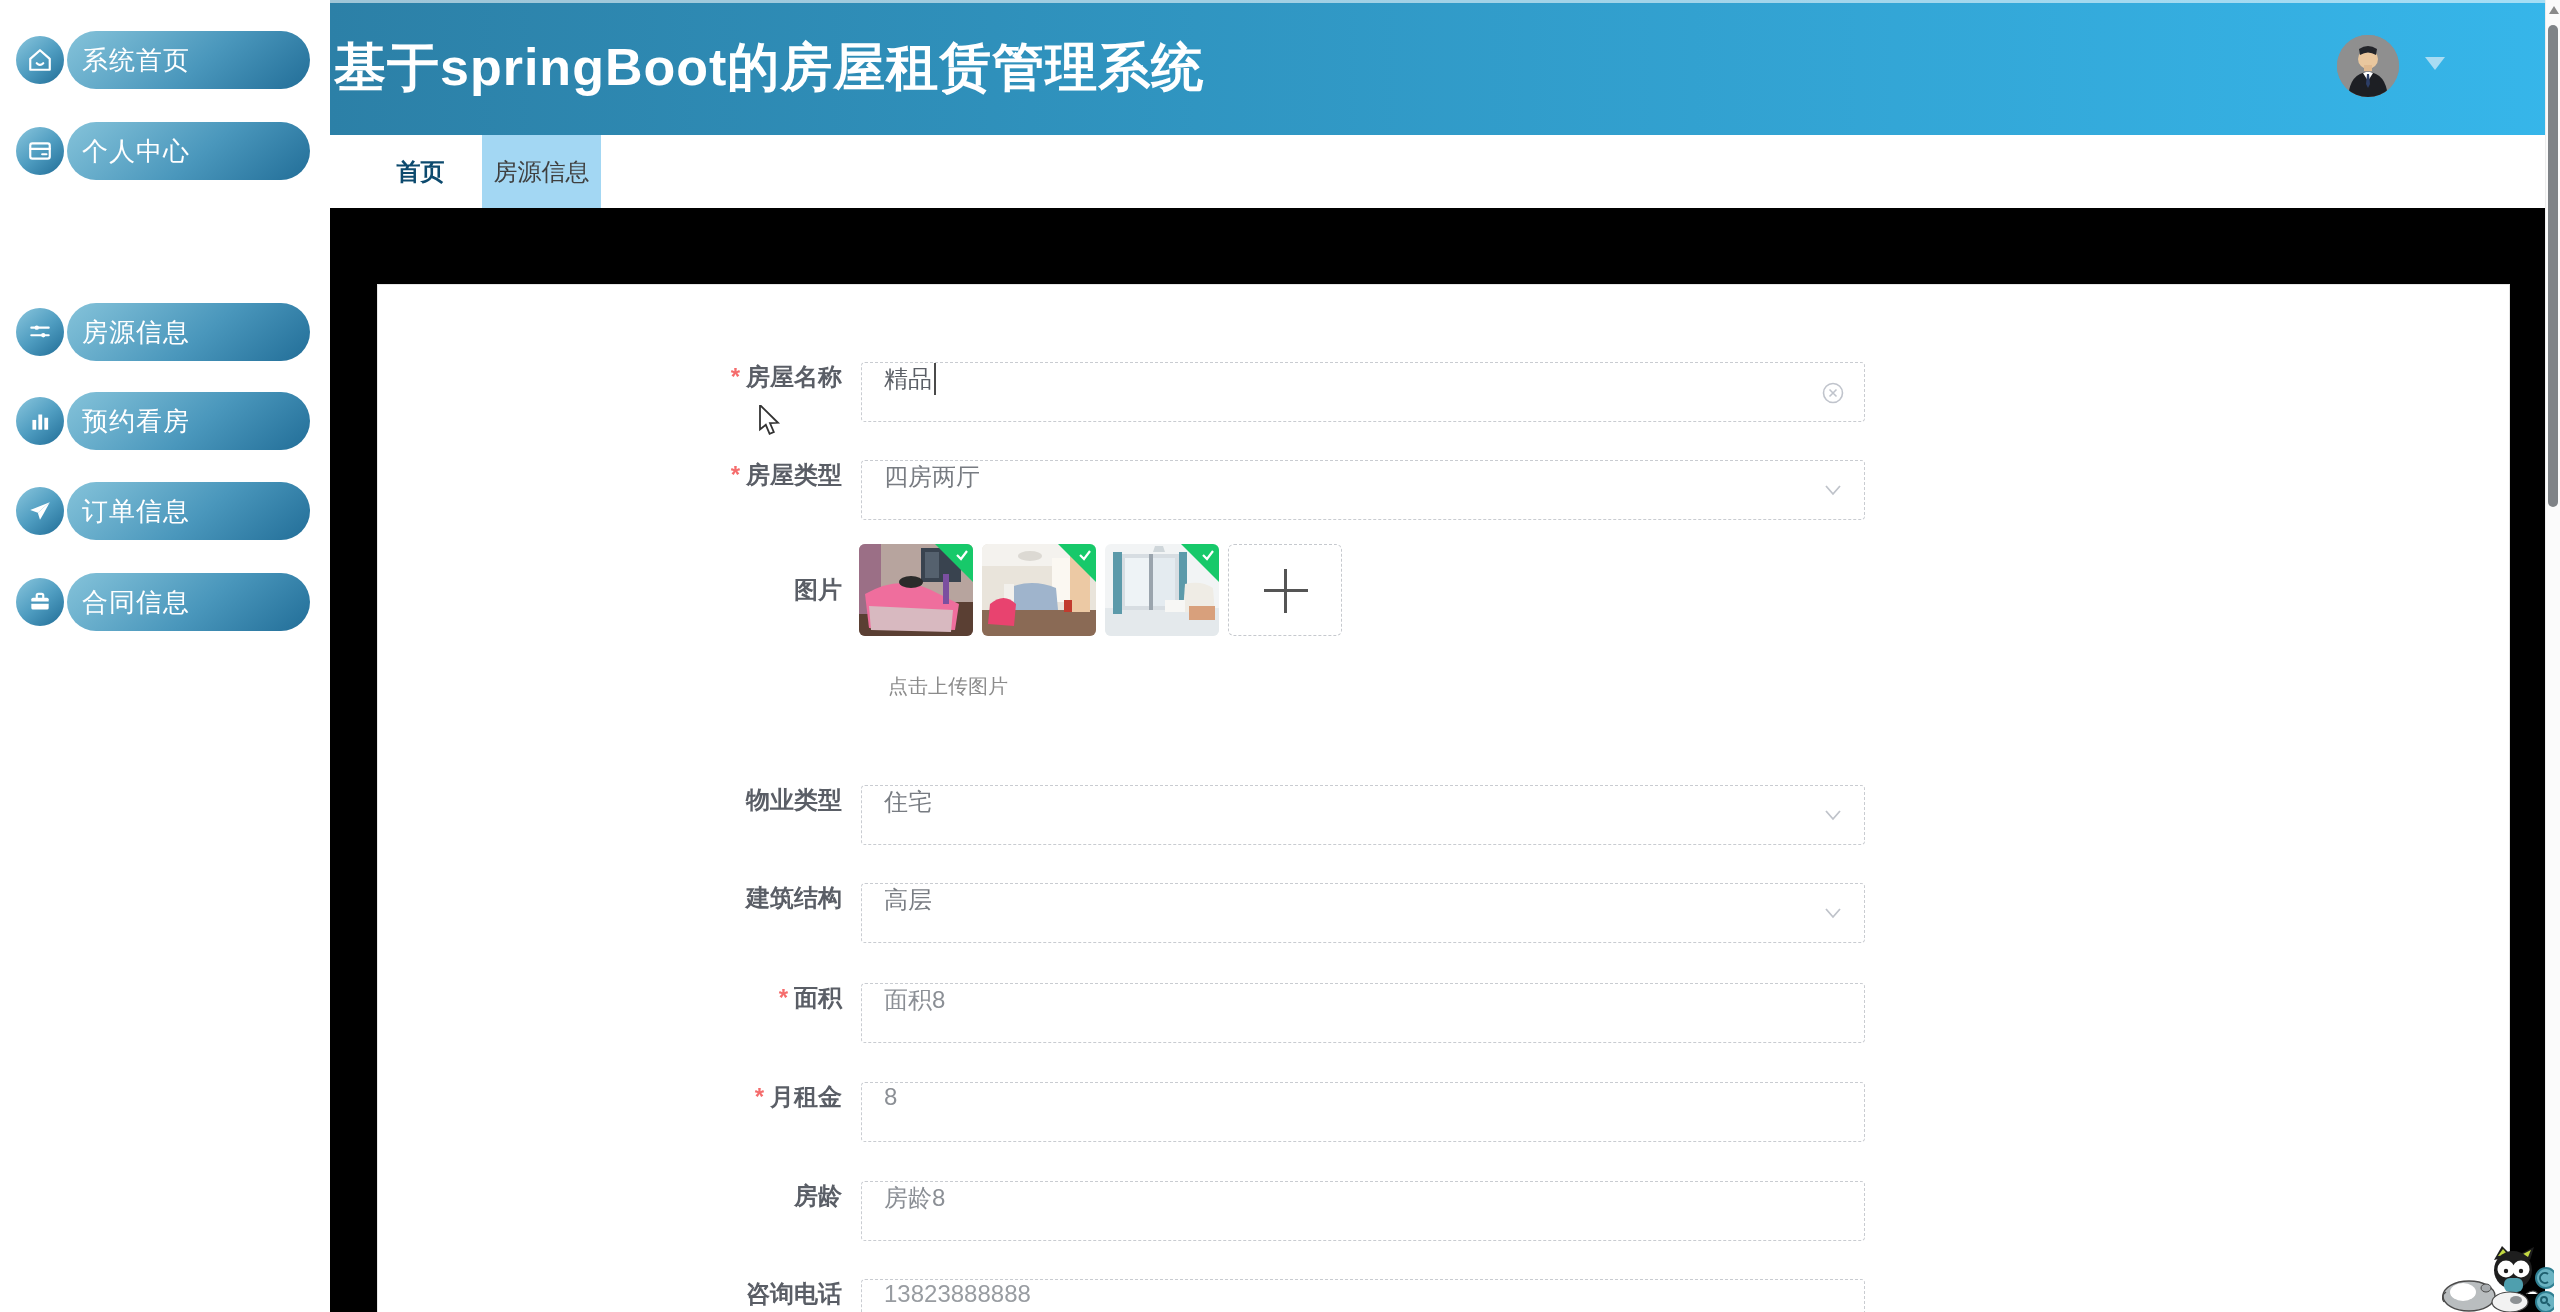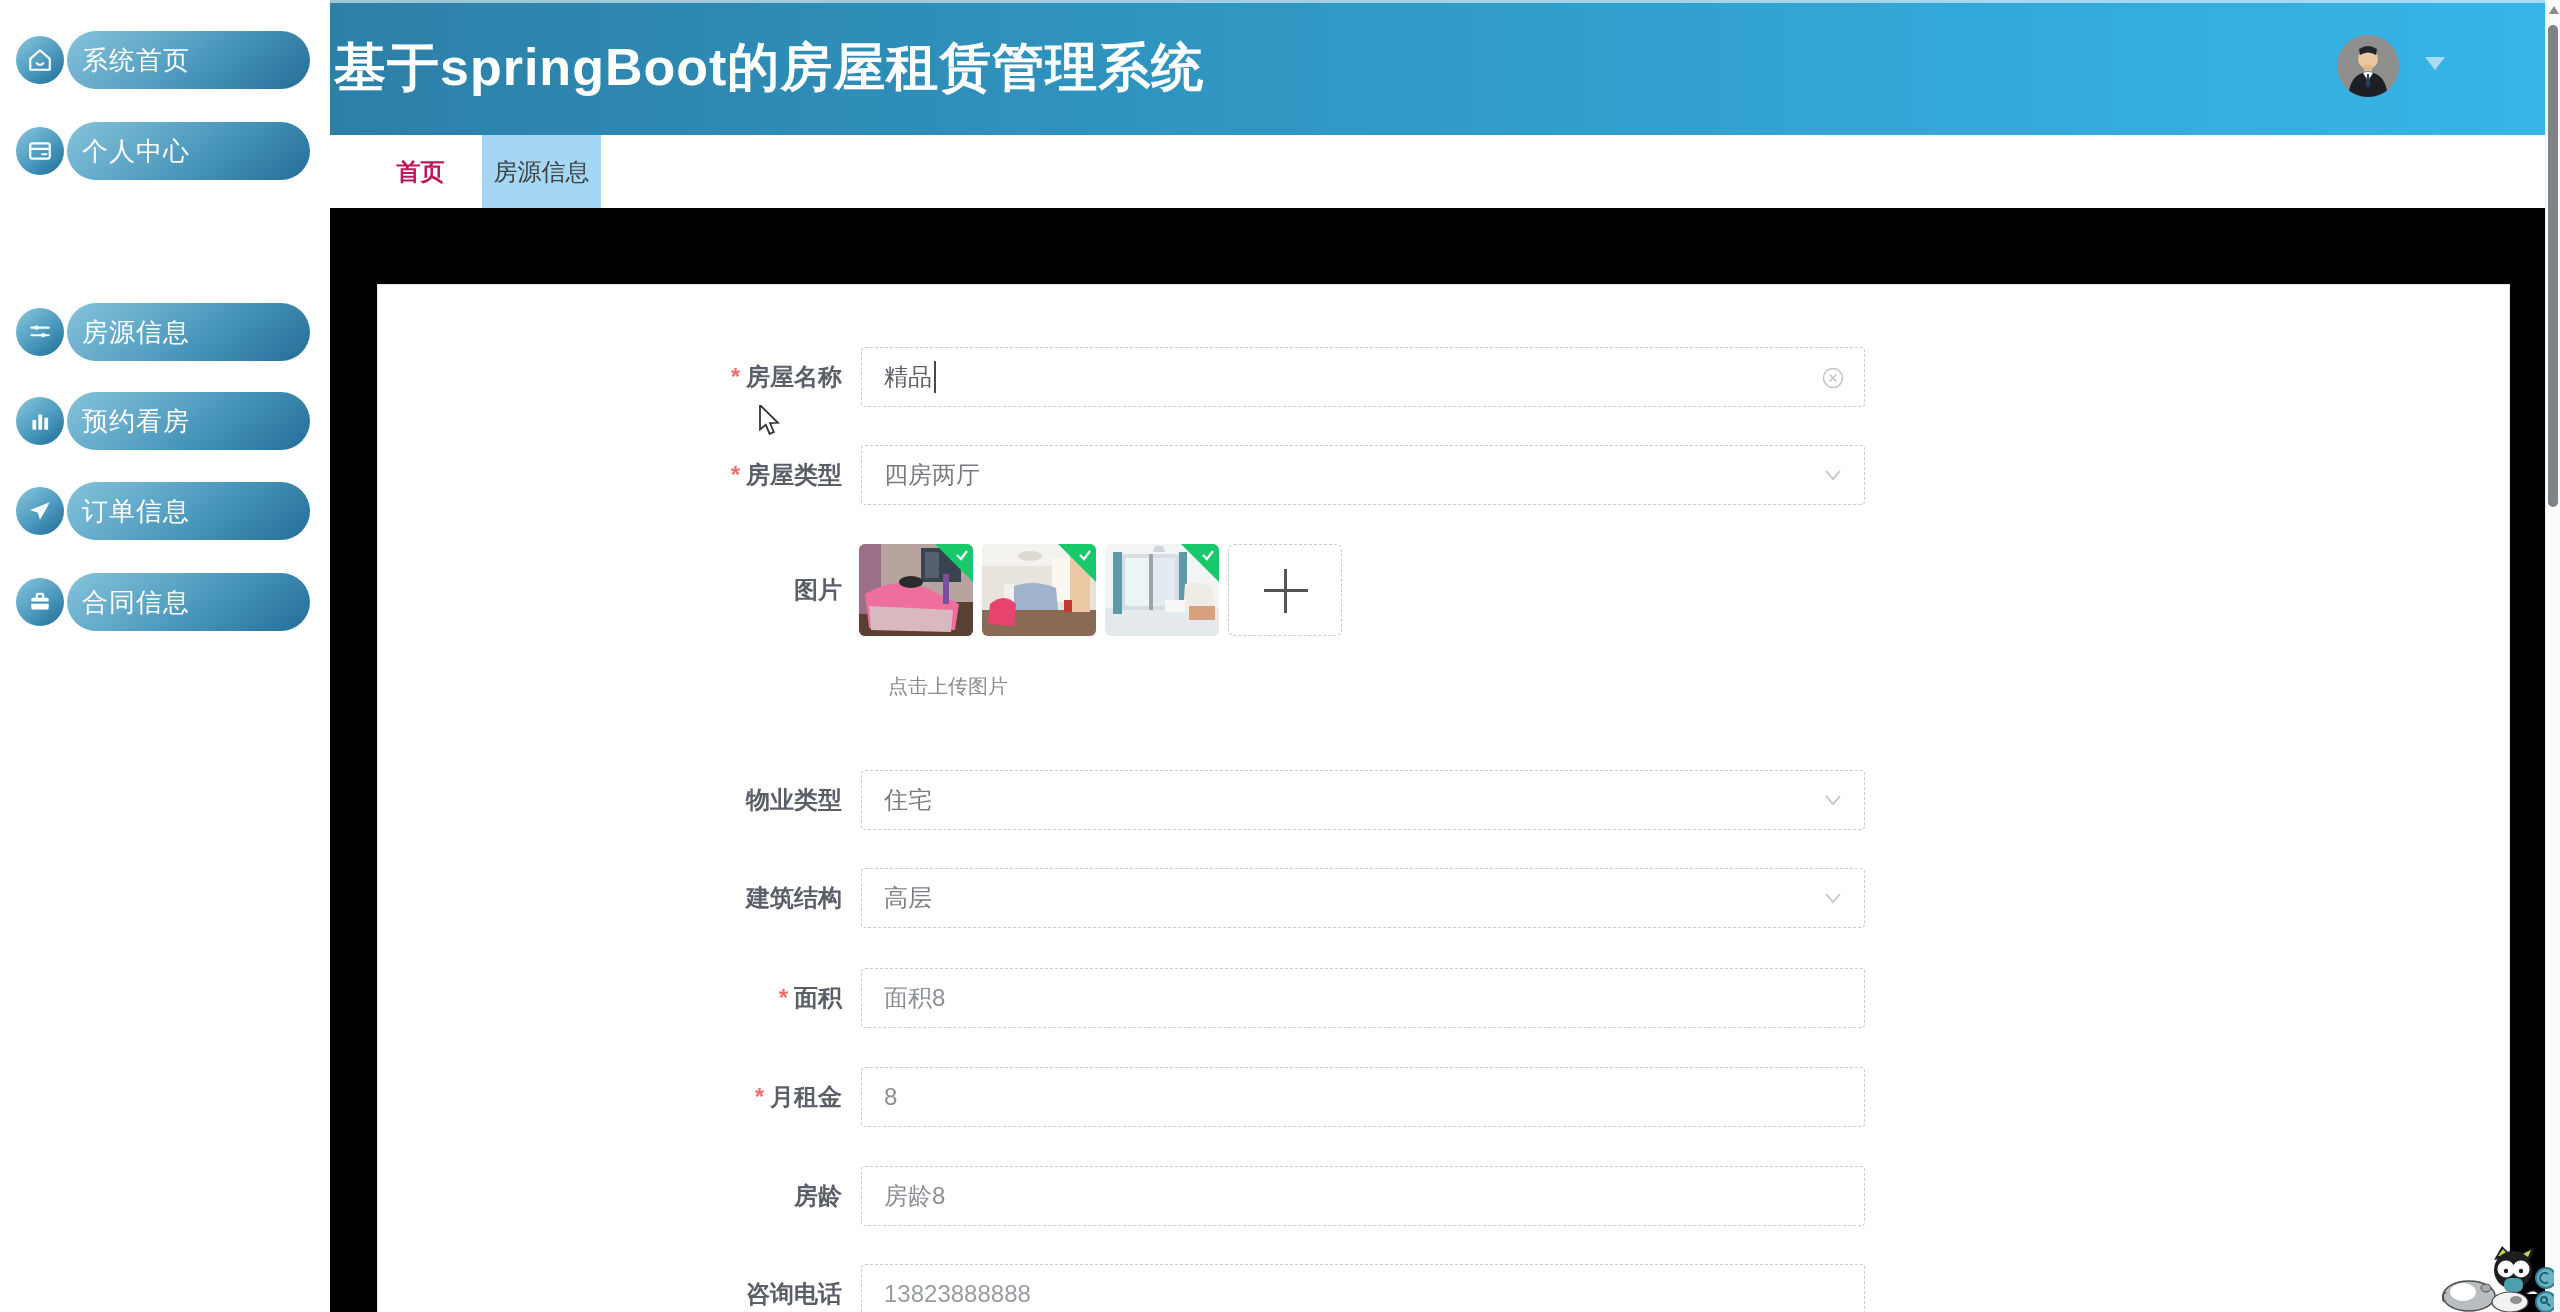--- a/index.html
+++ b/index.html
@@ -26,34 +26,34 @@
   .title { position:absolute; left:4px; top:0; height:135px; display:flex; align-items:center;
     color:#fff; font-size:52px; font-weight:700; letter-spacing:1px; white-space:nowrap; }
   .avatar { position:absolute; right:161px; top:35px; width:62px; height:62px; border-radius:50%; overflow:hidden;
     background:#8f8f8f; cursor:pointer; }
   .hdr-caret { position:absolute; right:115px; top:57px; width:0; height:0;
     border-left:10px solid transparent; border-right:10px solid transparent; border-top:13px solid #a9dcf3; cursor:pointer; }
 
   
   .tabbar { position:absolute; left:330px; top:135px; right:15px; height:73px; background:#fff; display:flex; z-index:3; }
   .tab { height:73px; display:flex; align-items:center; justify-content:center; font-size:24px; cursor:pointer; }
-  .tab-home { width:115px; margin-left:33px; color:#be185d; font-weight:700; }
+  .tab-home { width:115px; margin-left:33px; color:#0c4a6e; font-weight:700; }
   .tab-active { width:119px; margin-left:4px; background:#a3d7f3; color:#3f3f3f; }
 
   
   .content { position:absolute; left:330px; top:208px; right:15px; bottom:0; background:#000000; }
   .card { position:absolute; left:47px; top:76px; width:2133px; height:1040px; background:#fff;
     border:1px solid #e6e6e6; border-bottom:none; }
 
   .row { position:absolute; left:0; width:100%; height:60px; }
   .flabel { position:absolute; left:0; top:0; width:464px; height:60px; line-height:60px;
     text-align:right; font-size:24px; font-weight:700; color:#5a5e66; white-space:nowrap; }
   .req { color:#f56c6c; font-weight:700; margin-right:6px; font-size:24px; }
-  .fbox { position:absolute; left:483px; top:0; width:1004px; height:60px; border:1px dashed #c9ccd1;
-    border-radius:4px; background:#fff; display:flex; align-items:center; padding:0 22px; cursor:text; }
+  .fbox { position:absolute; left:483px; top:15px; width:1004px; height:60px; border:1px dashed #c9ccd1;
+    border-radius:4px; background:#fff; display:flex; align-items:flex-start; padding:0 22px; cursor:text; }
   .fval { font-size:24px; color:#8b8f95; white-space:nowrap; }
   .fval.dark { color:#5b5f66; }
   .fval.mid { color:#787c82; }
   .fval.light { color:#989ca1; }
   .tcaret { width:2px; height:32px; background:#4a4a4a; margin-left:2px; }
   .clear-ic { position:absolute; right:20px; top:19px; width:22px; height:22px; cursor:pointer; }
   .chev { position:absolute; right:22px; top:22px; width:18px; height:14px; cursor:pointer; }
 
   
   .tiles { position:absolute; left:481px; top:259px; display:flex; }

